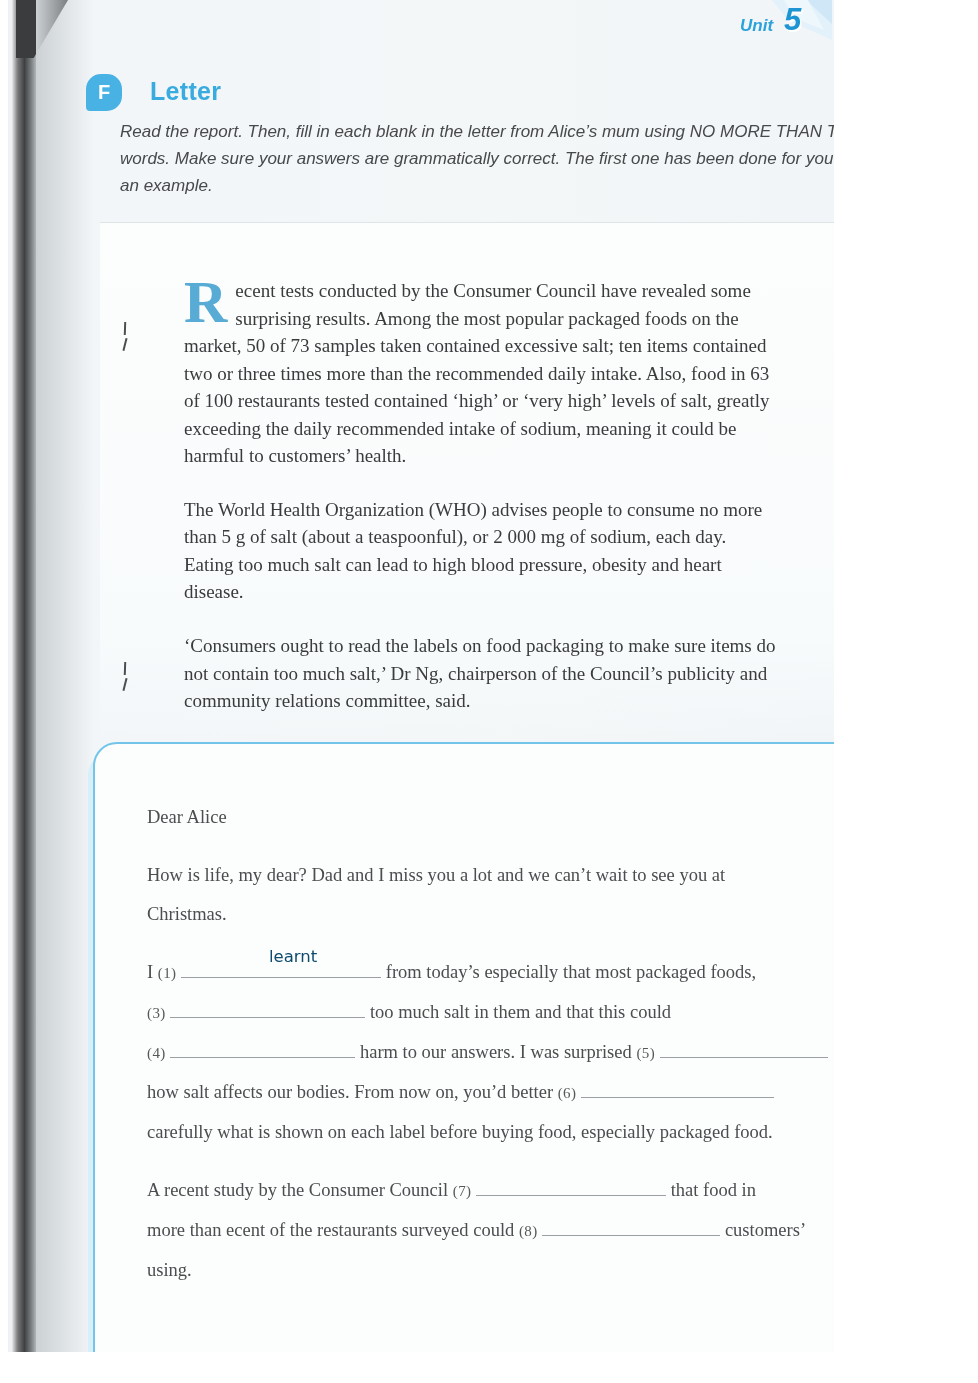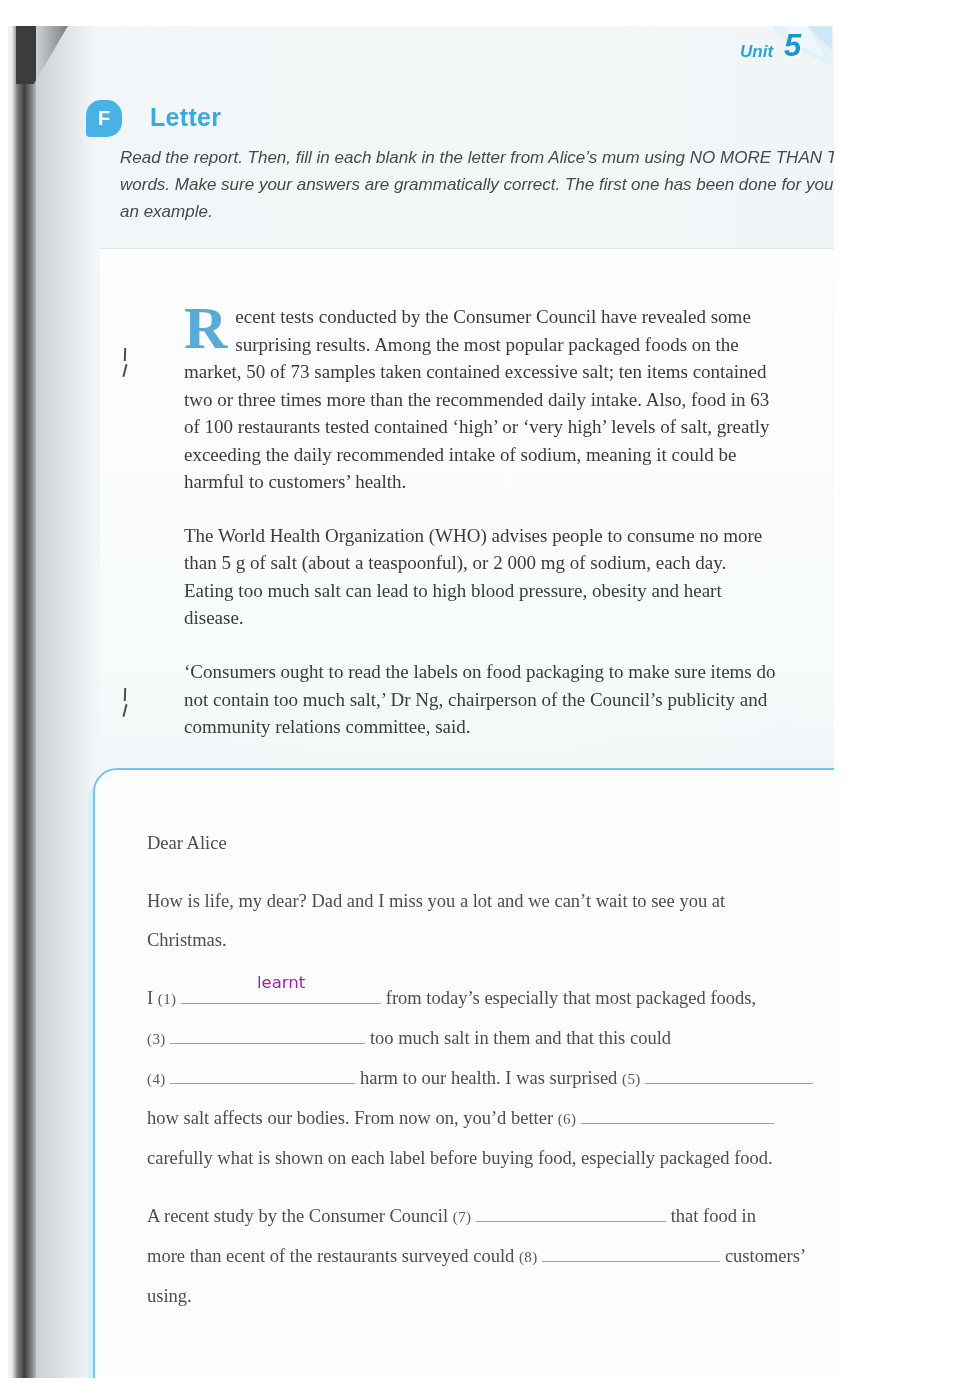--- a/index.html
+++ b/index.html
@@ -1,20 +1,20 @@
 <!DOCTYPE html>
 <html><head>
 <meta charset="utf-8">
 <style>
   html,body{margin:0;padding:0;background:#ffffff;}
   body{width:978px;height:1383px;position:relative;font-family:"Liberation Serif",serif;}
 
   .page{position:absolute;left:8px;top:0;width:826px;height:1352px;
         background:linear-gradient(90deg,#eef2f4 0%,#f3f6f8 8%,#f4f7f8 60%,#f2f5f7 100%);
-        overflow:hidden;margin-top:26px;}
+        overflow:hidden;}
 
   
   .binding{position:absolute;left:4px;top:0;width:26px;height:1352px;
         background:linear-gradient(90deg,#e9eaea 0%,#77797b 22%,#3e4042 48%,#7c7f81 74%,#c8cccd 100%);}
   .corner-wedge{position:absolute;left:8px;top:0;width:52px;height:58px;background:#3a3c3e;
         clip-path:polygon(0 0,100% 0,34% 100%,0 100%);}
   .page-curve{position:absolute;left:28px;top:0;width:58px;height:1352px;
         background:linear-gradient(90deg,#ccd1d4 0%,rgba(244,247,248,0) 100%);}
 
   
@@ -60,22 +60,22 @@
   
   .letterbox{position:absolute;left:85px;top:742px;width:768px;height:660px;
         border:2.5px solid #72c5e9;border-radius:24px;background:#fcfdfd;
         box-shadow:-8px 9px 0 -3px #d8eef8, 8px 9px 0 -3px #ddf0f9;}
   .letter{padding:54px 20px 0 52px;font-size:18.5px;color:#4b4d50;}
   .letter p{margin:0;line-height:39px;white-space:nowrap;}
   .gap{height:19px;}
   .qnum{font-size:15px;color:#56585a;letter-spacing:0.4px;}
   .blank{display:inline-block;border-bottom:1.2px solid #9aa0a4;height:1.05em;
         vertical-align:baseline;position:relative;}
-  .answer{position:absolute;left:0;bottom:1px;width:100%;text-align:center;
-        font-family:"DejaVu Sans",sans-serif;font-size:16.5px;color:#a21caf;}
+  .answer{position:absolute;left:12px;bottom:1px;width:100%;text-align:center;
+        font-family:"DejaVu Sans",sans-serif;font-size:16.5px;color:#0c4a6e;}
 
   .pagenum{position:absolute;left:922px;top:1316px;font-family:"Liberation Sans",sans-serif;
         font-size:16.5px;color:#3f4143;}
 </style>
 </head>
 <body>
 
 <div class="page">
 
   <div class="binding"></div>
@@ -128,21 +128,21 @@
       <p>
         <span>I </span><span class="qnum">(1)</span>
         <span class="blank" style="width:200px"><span class="answer">learnt</span></span><span> from today’s especially that most packaged foods,</span>
       </p>
       <p>
         <span class="qnum">(3)</span>
         <span class="blank" style="width:195px"></span><span> too much salt in them and that this could</span>
       </p>
       <p>
         <span class="qnum">(4)</span>
-        <span class="blank" style="width:185px"></span><span> harm to our health. I was surprised </span><span class="qnum">(5)</span>
+        <span class="blank" style="width:185px"></span><span> harm to our answers. I was surprised </span><span class="qnum">(5)</span>
         <span class="blank" style="width:168px"></span>
       </p>
       <p>
         <span>how salt affects our bodies. From now on, you’d better </span><span class="qnum">(6)</span>
         <span class="blank" style="width:193px"></span>
       </p>
       <p>carefully what is shown on each label before buying food, especially packaged food.</p>
       <div class="gap"></div>
       <p>
         <span>A recent study by the Consumer Council </span><span class="qnum">(7)</span>

